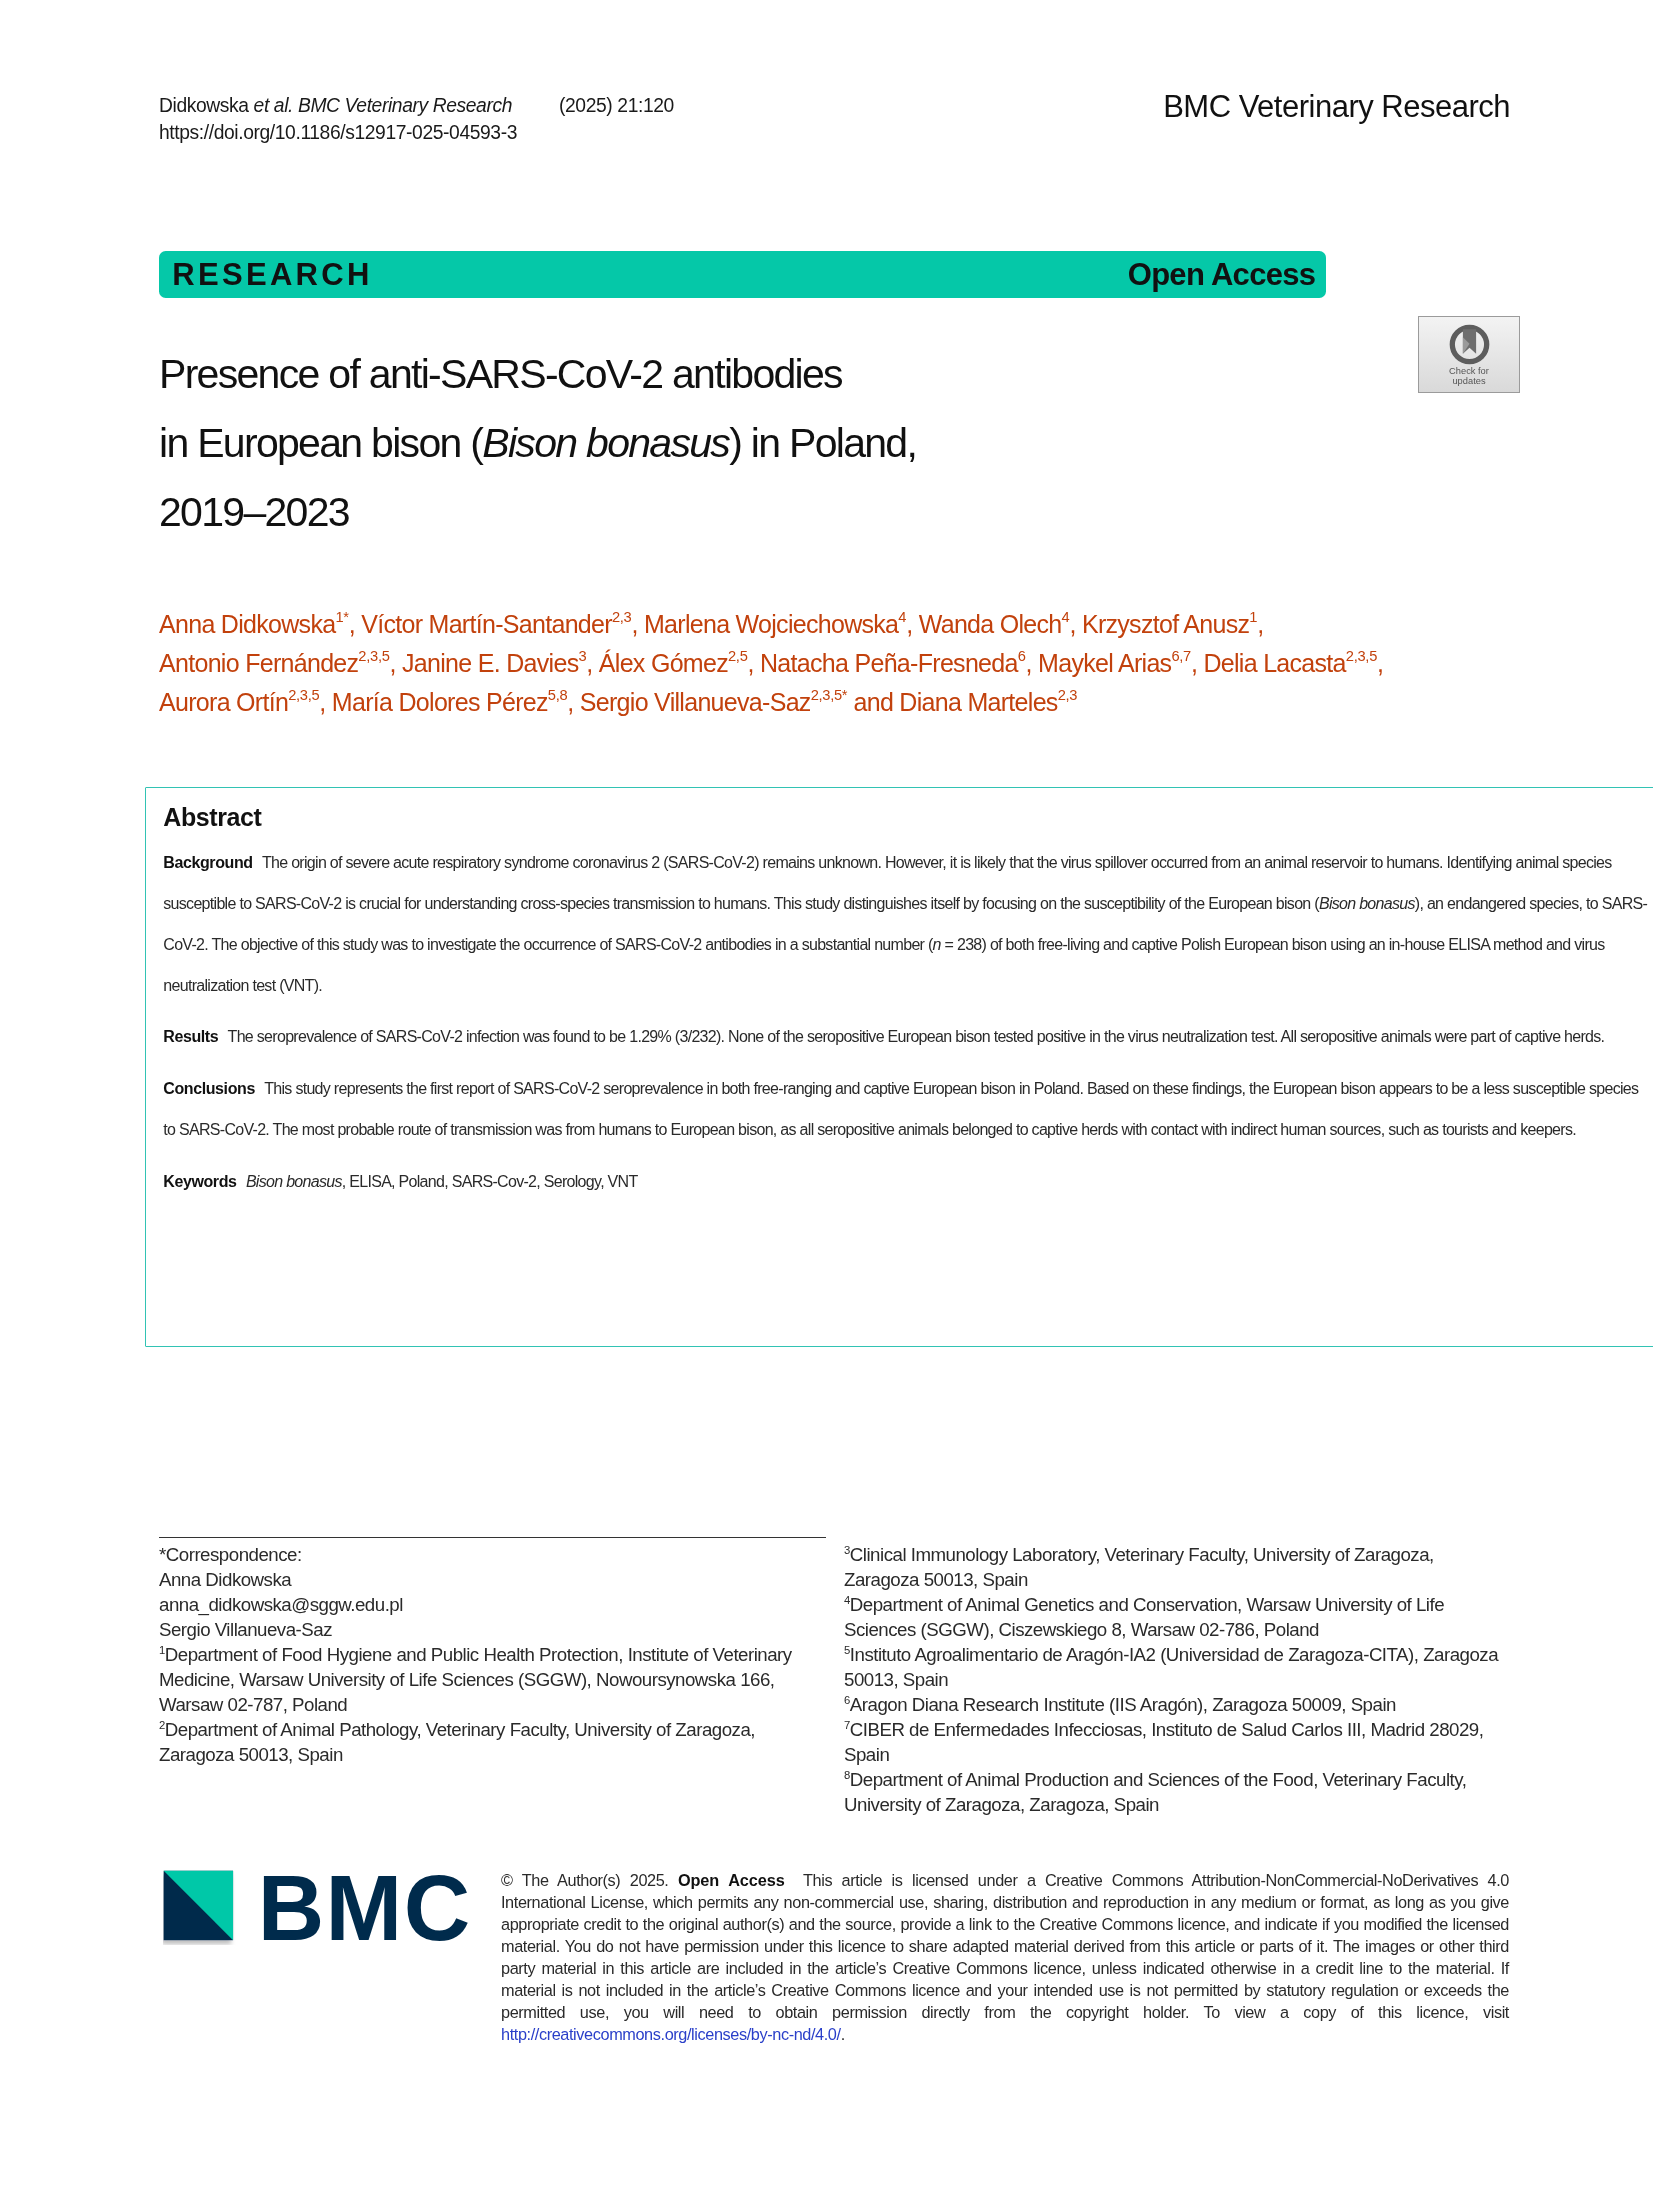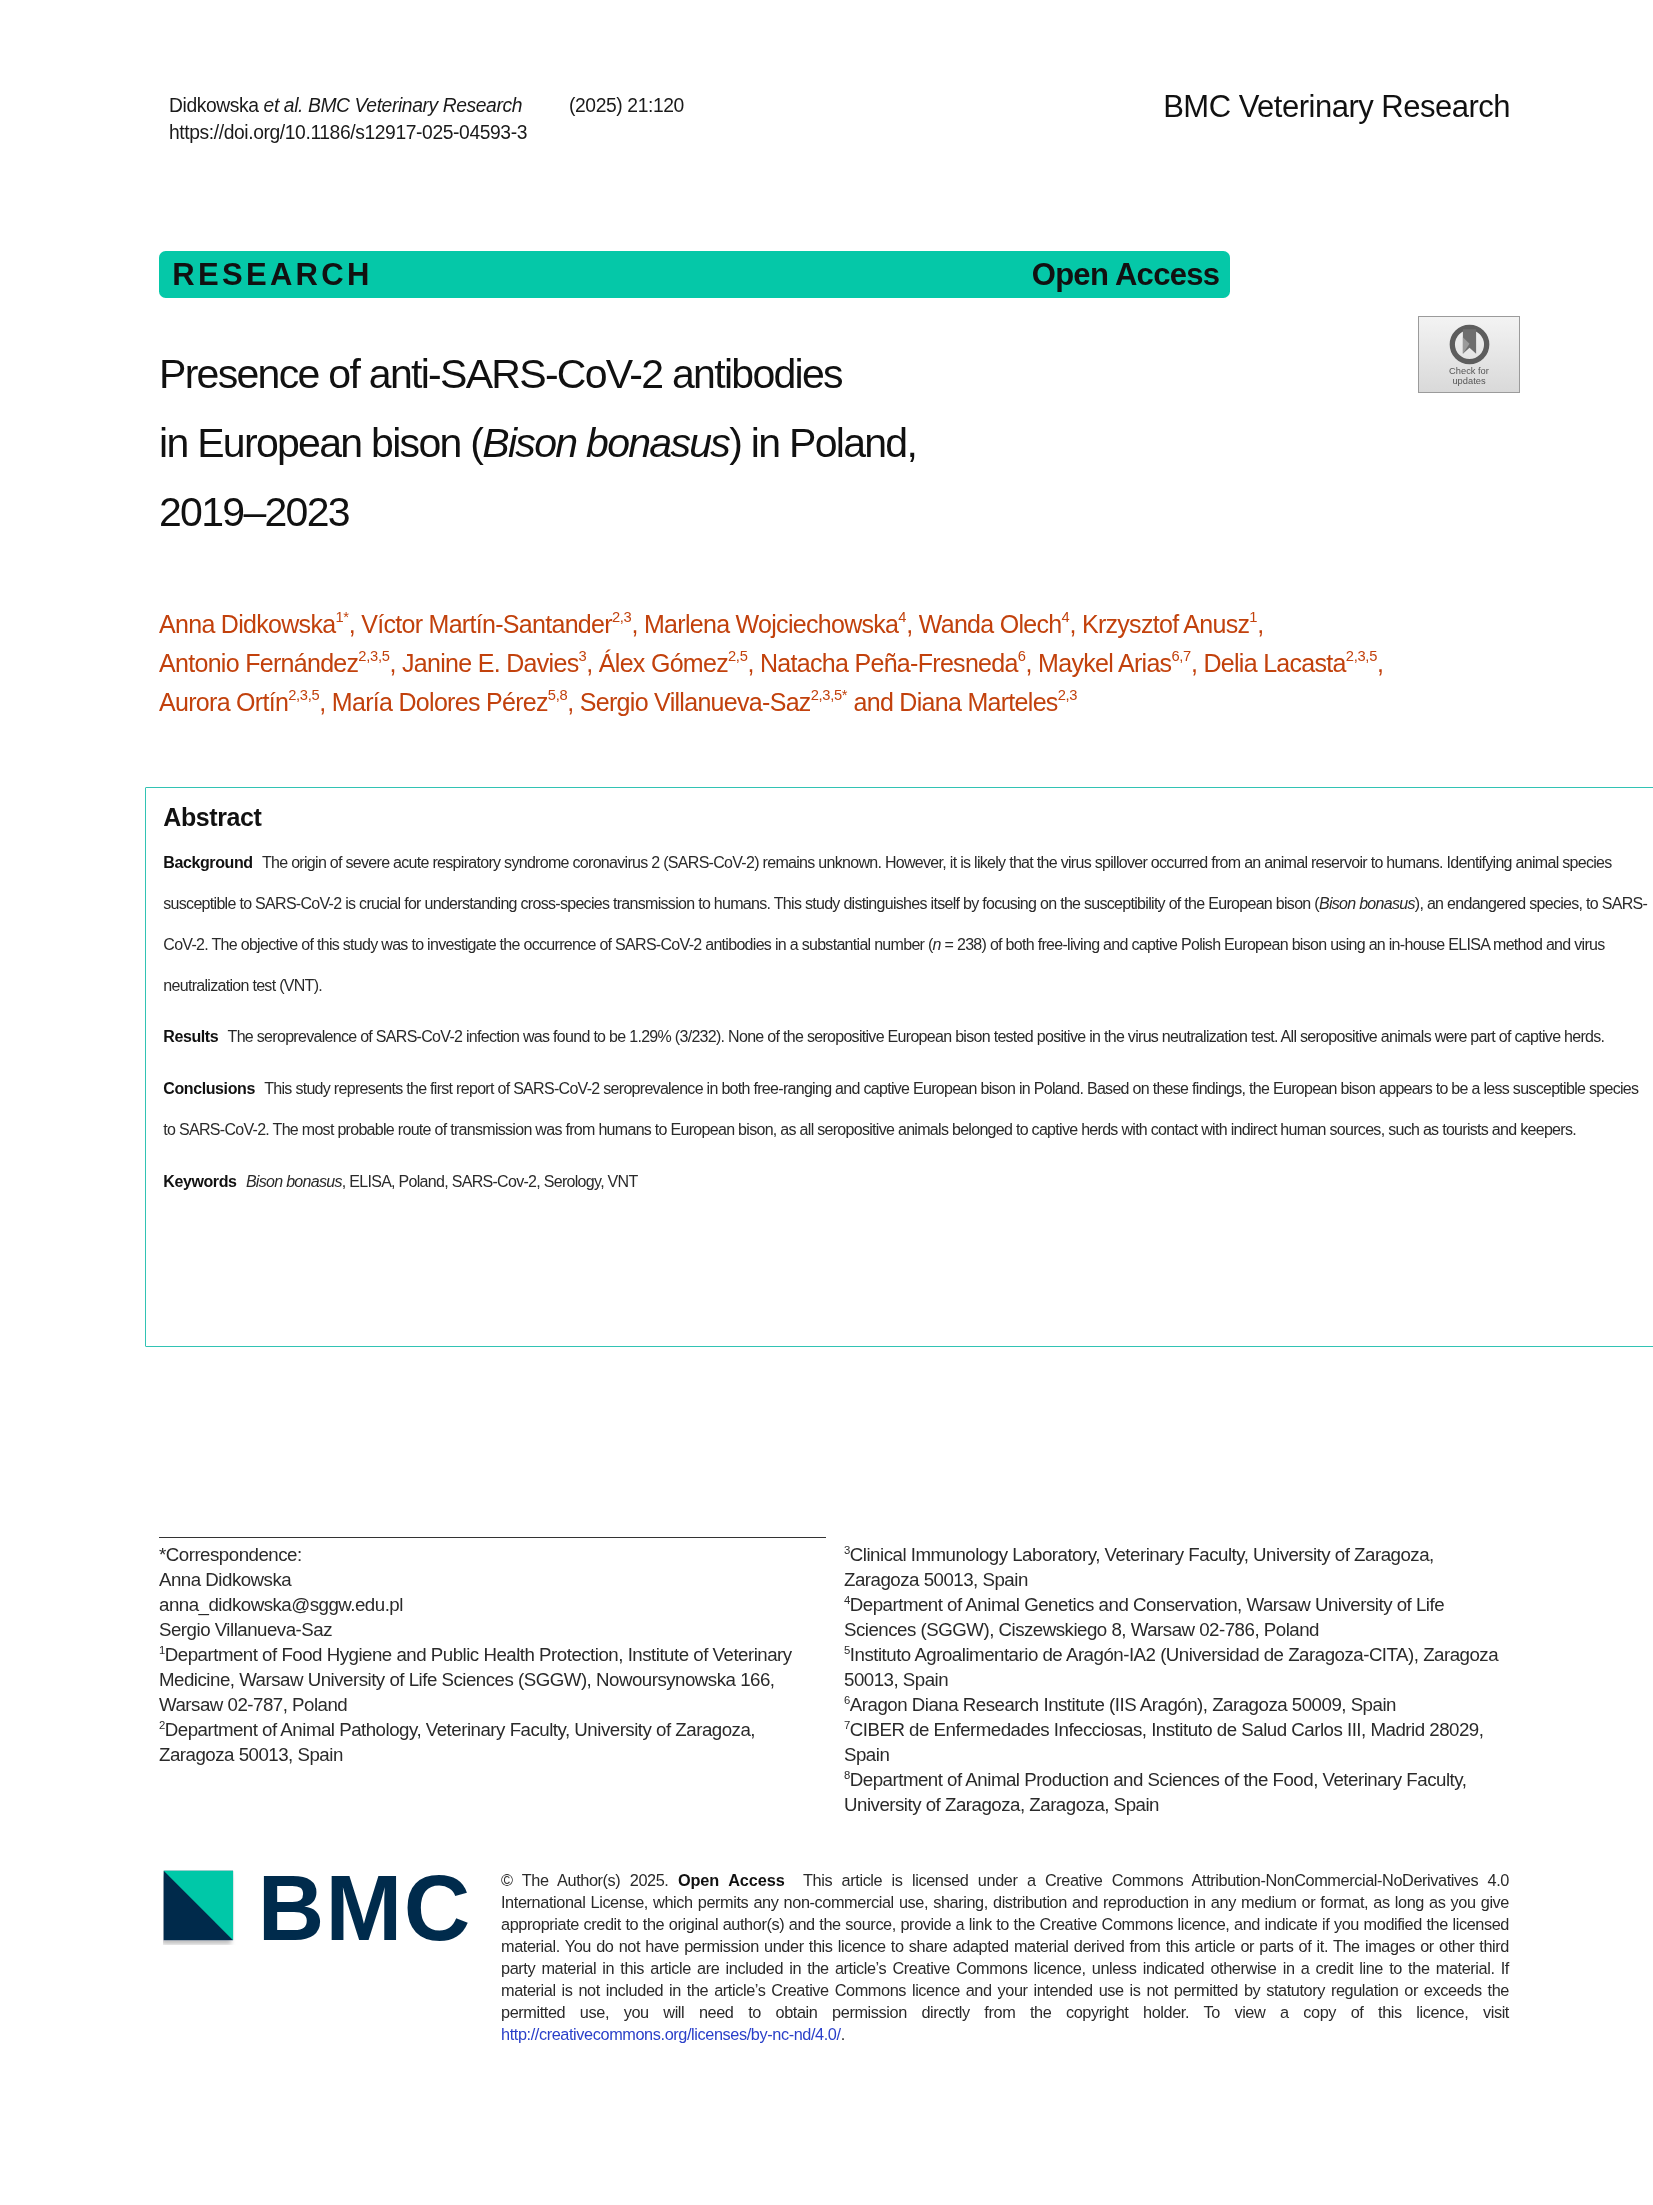--- a/index.html
+++ b/index.html
@@ -3,28 +3,28 @@
   <meta charset="utf-8">
   <style>
     html, body { margin: 0; padding: 0; background: #ffffff; }
     body {
       width: 1654px; height: 2205px; position: relative; overflow: hidden;
       font-family: "Liberation Sans", sans-serif; color: #231f20;
     }
     .abs { position: absolute; }
 
     
-    .run-head { left: 169px; top: 92px; font-size: 19.3px; line-height: 27px; letter-spacing: -0.4px; color: #1a1a1a; }
+    .run-head { left: 159px; top: 92px; font-size: 19.3px; line-height: 27px; letter-spacing: -0.4px; color: #1a1a1a; }
     .run-head .row { white-space: nowrap; }
     .run-head .cite-gap { display: inline-block; width: 47px; }
     .journal-name { right: 144px; top: 89px; font-size: 31px; letter-spacing: -0.5px; color: #111; }
 
     
     .banner {
-      left: 159px; top: 251px; width: 1071px; height: 47px; background: #05c8a8;
+      left: 159px; top: 251px; width: 1167px; height: 47px; background: #05c8a8;
       border-radius: 6.7px; display: flex; align-items: center; justify-content: space-between;
       padding: 0 10.7px 0 13.3px; box-sizing: border-box;
     }
     .banner .type { font-weight: bold; font-size: 31px; letter-spacing: 3.3px; color: #111; }
     .banner .oa { font-weight: bold; font-size: 31px; letter-spacing: -0.7px; color: #111; }
 
     
     .cfu {
       left: 1418px; top: 316px; width: 102px; height: 77px; border: 0.7px solid #9b9b9b;
       background: linear-gradient(#f3f3f3, #d9d9d9); box-sizing: border-box; text-align: center;

